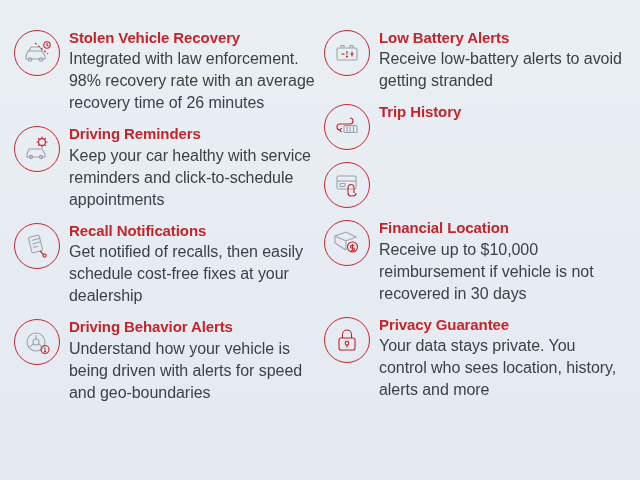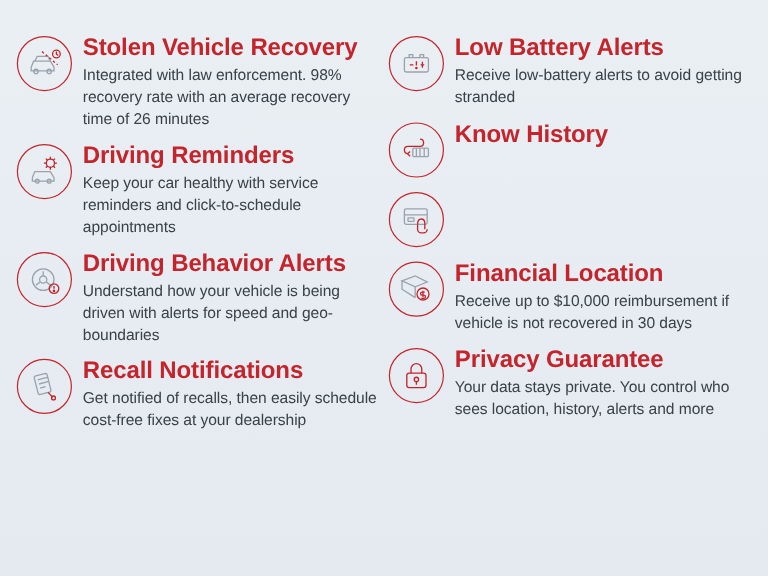--- a/index.html
+++ b/index.html
@@ -49,29 +49,29 @@
   }
   .icon-wrap svg {
     display: block;
   }
   .feature-text {
     flex: 1 1 auto;
     min-width: 0;
   }
   .feature-title {
     color: #c4242b;
-    font-size: 20px;
+    font-size: 15px;
     font-weight: bold;
     line-height: 1.15;
     margin: 1px 0 2px 0;
     letter-spacing: -0.1px;
   }
   .feature-desc {
     color: #3a4248;
-    font-size: 13px;
+    font-size: 16px;
     line-height: 1.38;
     margin: 0;
     letter-spacing: -0.05px;
   }
   
   .col-left .feature:nth-child(1) { margin-top: 2px; }
   .col-right .feature:nth-child(1) { margin-top: 2px; justify-content: space-between; }
 </style>
 </head>
 <body>
@@ -121,53 +121,53 @@
         </div>
         <div class="feature-text">
           <div class="feature-title">Driving Reminders</div>
           <div class="feature-desc">Keep your car healthy with service reminders and click-to-schedule appointments</div>
         </div>
       </div>
 
       <div class="feature">
         <div class="icon-wrap">
           <svg width="30" height="30" viewBox="0 0 30 30" fill="none" stroke="#9aa3ab" stroke-width="1.1">
+            <rect x="8" y="5" width="11" height="16" rx="1.6" transform="rotate(-14 13.5 13)"></rect>
+            <path d="M9.5 9.5 L18 7.3" stroke="#9aa3ab"></path>
+            <path d="M10.5 13 L18.8 10.8" stroke="#9aa3ab"></path>
+            <path d="M11.4 16.4 L16 15.2" stroke="#9aa3ab"></path>
+            <path d="M18 20 l4 4" stroke="#c4242b"></path>
+            <circle cx="22.6" cy="24.6" r="1.6" stroke="#c4242b"></circle>
+          </svg>
+        </div>
+        <div class="feature-text">
+          <div class="feature-title">Recall Notifications</div>
+          <div class="feature-desc">Get notified of recalls, then easily schedule cost-free fixes at your dealership</div>
+        </div>
+      </div>
+
+      <div class="feature">
+        <div class="icon-wrap">
+          <svg width="30" height="30" viewBox="0 0 30 30" fill="none" stroke="#9aa3ab" stroke-width="1.1">
             <circle cx="14" cy="15" r="9"></circle>
             <circle cx="14" cy="15" r="3"></circle>
             <path d="M14 12 V8"></path>
             <path d="M11.4 17 L8 19.6"></path>
             <path d="M16.6 17 L20 19.6"></path>
             <circle cx="23" cy="22.5" r="4" stroke="#c4242b"></circle>
             <path d="M23 20.4 v2.3" stroke="#c4242b"></path>
             <circle cx="23" cy="24.4" r="0.5" fill="#c4242b" stroke="#c4242b"></circle>
           </svg>
         </div>
         <div class="feature-text">
           <div class="feature-title">Driving Behavior Alerts</div>
           <div class="feature-desc">Understand how your vehicle is being driven with alerts for speed and geo-boundaries</div>
         </div>
       </div>
 
-      <div class="feature">
-        <div class="icon-wrap">
-          <svg width="30" height="30" viewBox="0 0 30 30" fill="none" stroke="#9aa3ab" stroke-width="1.1">
-            <rect x="8" y="5" width="11" height="16" rx="1.6" transform="rotate(-14 13.5 13)"></rect>
-            <path d="M9.5 9.5 L18 7.3" stroke="#9aa3ab"></path>
-            <path d="M10.5 13 L18.8 10.8" stroke="#9aa3ab"></path>
-            <path d="M11.4 16.4 L16 15.2" stroke="#9aa3ab"></path>
-            <path d="M18 20 l4 4" stroke="#c4242b"></path>
-            <circle cx="22.6" cy="24.6" r="1.6" stroke="#c4242b"></circle>
-          </svg>
-        </div>
-        <div class="feature-text">
-          <div class="feature-title">Recall Notifications</div>
-          <div class="feature-desc">Get notified of recalls, then easily schedule cost-free fixes at your dealership</div>
-        </div>
-      </div>
-
     </div>
 
     <div class="col-right">
 
       <div class="feature">
         <div class="icon-wrap">
           <svg width="30" height="30" viewBox="0 0 30 30" fill="none" stroke="#9aa3ab" stroke-width="1.1">
             <rect x="5" y="10" width="20" height="12" rx="1.5"></rect>
             <path d="M9 10 V7.5 h3 V10"></path>
             <path d="M18 10 V7.5 h3 V10"></path>
@@ -187,21 +187,21 @@
       <div class="feature">
         <div class="icon-wrap">
           <svg width="30" height="30" viewBox="0 0 30 30" fill="none" stroke="#9aa3ab" stroke-width="1.1">
             <path d="M8 18 C4 18 4 12 8 12 h10 c4 0 4 -6 0 -6" stroke="#c4242b"></path>
             <path d="M9.8 16.2 L7.6 18.2 L9.8 20.2" stroke="#c4242b"></path>
             <rect x="12" y="13.5" width="13" height="7" rx="1"></rect>
             <path d="M15 13.5 v7 M18 13.5 v7 M21.5 13.5 v7"></path>
           </svg>
         </div>
         <div class="feature-text">
-          <div class="feature-title">Know History</div>
+          <div class="feature-title">Trip History</div>
         </div>
       </div>
 
       <div class="feature">
         <div class="icon-wrap">
           <svg width="30" height="30" viewBox="0 0 30 30" fill="none" stroke="#9aa3ab" stroke-width="1.1">
             <rect x="5" y="6" width="19" height="13" rx="1.5"></rect>
             <path d="M5 11 h19"></path>
             <rect x="8" y="13.5" width="5" height="3" rx="0.6"></rect>
             <path d="M16 19 c0 -3 1.5 -4.5 3 -4.5 s3 1.2 3 3.5 v5" stroke="#c4242b"></path>

